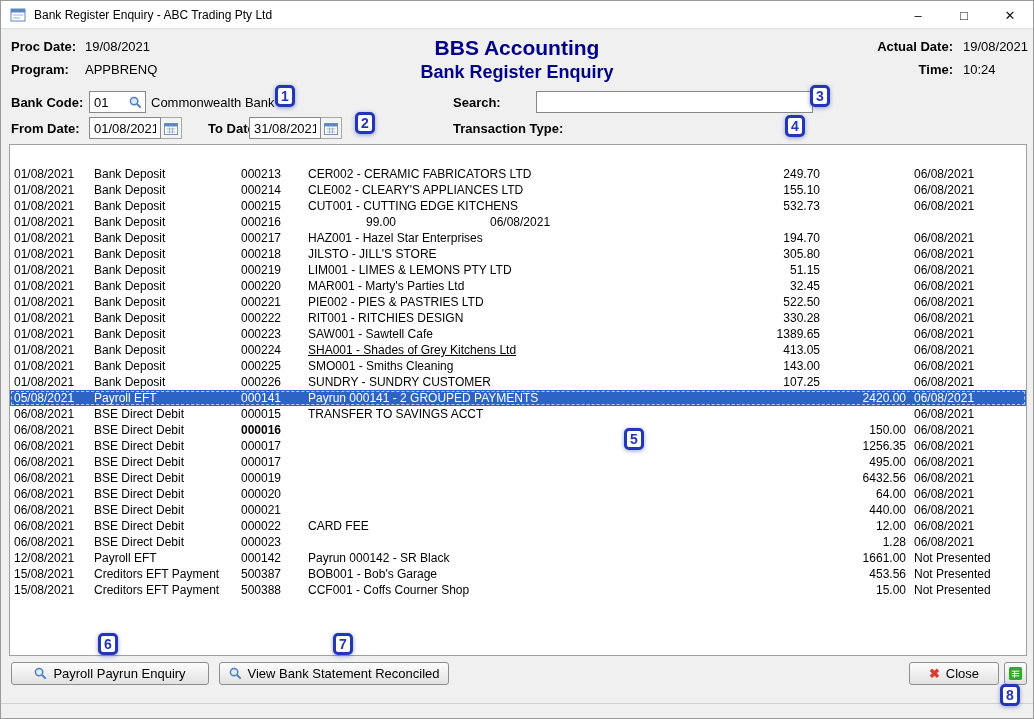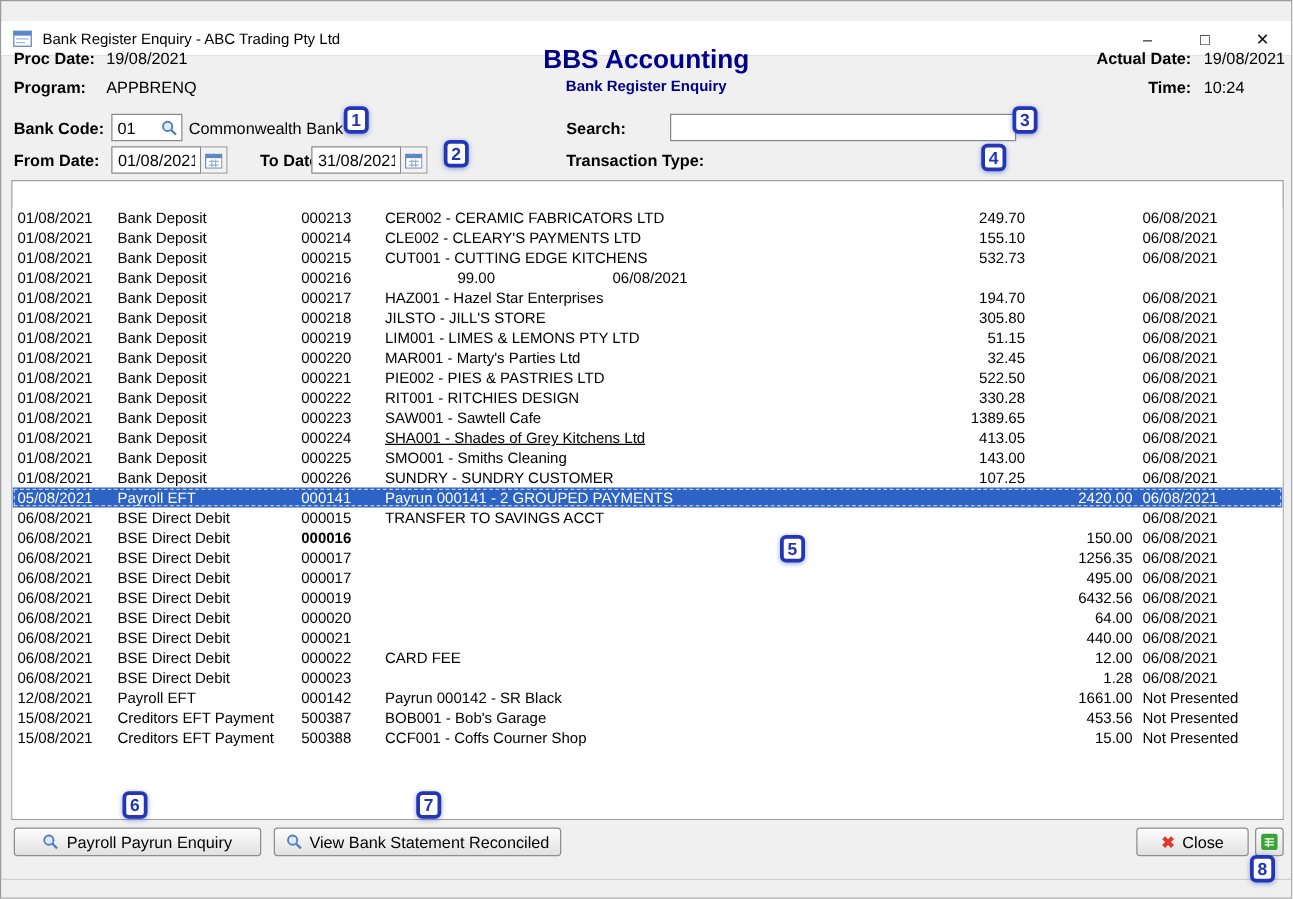--- a/index.html
+++ b/index.html
@@ -1,31 +1,31 @@
 <!DOCTYPE html>
 <html style="--navy: #00008B; --selection-blue: #2E63C6; --callout-blue: #2336B8; --close-red: #E03A2F; --excel-green: #3BA336;"><head>
 <meta charset="utf-8">
 <style>
   * { margin:0; padding:0; box-sizing:border-box; }
   html,body { width:1034px; height:719px; }
   body { font-family:"Liberation Sans", sans-serif; background:#fff; }
   #win { position:relative; width:1034px; height:719px; background:#f0f0f0; border:1px solid #9a9a9a; overflow:hidden; }
 
   
-  .titlebar { position:absolute; top:16px; left:0; right:0; height:28px; background:#fff; border-bottom:1px solid #e2e2e2; display:flex; align-items:center; }
+  .titlebar { position:absolute; top:0; left:0; right:0; height:28px; background:#fff; border-bottom:1px solid #e2e2e2; display:flex; align-items:center; }
   .titlebar .appicon { margin-left:9px; width:16px; height:16px; flex:0 0 auto; }
   .titlebar .title { margin-left:8px; font-size:12px; color:#000; white-space:nowrap; }
   .win-controls { position:absolute; right:0; top:0; height:28px; display:flex; }
   .win-btn { width:46px; height:28px; display:flex; align-items:center; justify-content:center; font-size:13px; color:#111; }
 
   
   .lbl { font-weight:bold; font-size:13px; color:#000; position:absolute; white-space:nowrap; }
   .val { font-size:13px; color:#000; position:absolute; white-space:nowrap; }
   .app-title { position:absolute; top:35px; left:0; right:0; text-align:center; font-size:21px; font-weight:bold; color:var(--navy,#00008B); }
-  .screen-title { position:absolute; top:61px; left:0; right:0; text-align:center; font-size:12px; font-weight:bold; color:var(--navy,#00008B); }
+  .screen-title { position:absolute; top:61px; left:0; right:0; text-align:center; font-size:18px; font-weight:bold; color:var(--navy,#00008B); }
 
   
   .tbx { position:absolute; background:#fff; border:1px solid #888; height:22px; font-size:13px; font-family:inherit; padding:0 4px; color:#000; }
   .group { position:absolute; height:22px; display:flex; align-items:stretch; }
   .group .gin { background:#fff; border:1px solid #888; font-size:13px; font-family:inherit; padding:0 4px; height:22px; }
   .icon-btn { width:21px; height:22px; display:flex; align-items:center; justify-content:center; background:#f3f3f3; border:1px solid #aaa; border-left:none; }
   .bankcode { position:absolute; left:88px; top:90px; width:57px; height:22px; background:#fff; border:1px solid #888; display:flex; align-items:center; }
   .bankcode input { border:none; outline:none; width:30px; font-size:13px; font-family:inherit; padding-left:4px; background:transparent; }
   .bankcode .mag { margin-left:auto; margin-right:3px; display:flex; }
   .combo { position:absolute; left:535px; top:116px; width:252px; height:22px; background:#fff; border:1px solid #888; display:flex; align-items:center; }
@@ -147,21 +147,21 @@
           <div class="gc " style="width: 67px;">000213</div>
           <div class="gc " style="width: 424px;">CER002 - CERAMIC FABRICATORS LTD</div>
           <div class="gc r" style="width: 96px;">249.70</div>
           <div class="gc r" style="width: 86px;"></div>
           <div class="gc " style="width: 95px;">06/08/2021</div>
         </div>
         <div class="grow">
           <div class="gc " style="width: 80px;">01/08/2021</div>
           <div class="gc " style="width: 147px;">Bank Deposit</div>
           <div class="gc " style="width: 67px;">000214</div>
-          <div class="gc " style="width: 424px;">CLE002 - CLEARY'S PAYMENTS LTD</div>
+          <div class="gc " style="width: 424px;">CLE002 - CLEARY'S APPLIANCES LTD</div>
           <div class="gc r" style="width: 96px;">155.10</div>
           <div class="gc r" style="width: 86px;"></div>
           <div class="gc " style="width: 95px;">06/08/2021</div>
         </div>
         <div class="grow">
           <div class="gc " style="width: 80px;">01/08/2021</div>
           <div class="gc " style="width: 147px;">Bank Deposit</div>
           <div class="gc " style="width: 67px;">000215</div>
           <div class="gc " style="width: 424px;">CUT001 - CUTTING EDGE KITCHENS</div>
           <div class="gc r" style="width: 96px;">532.73</div>

